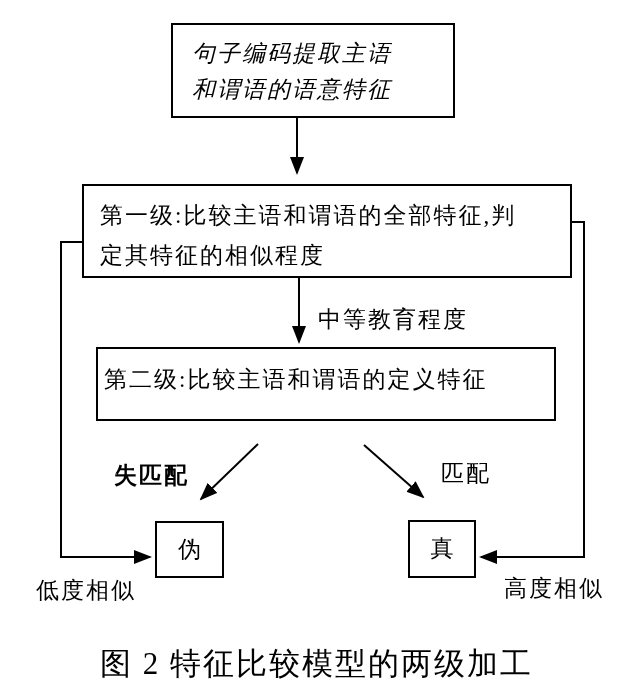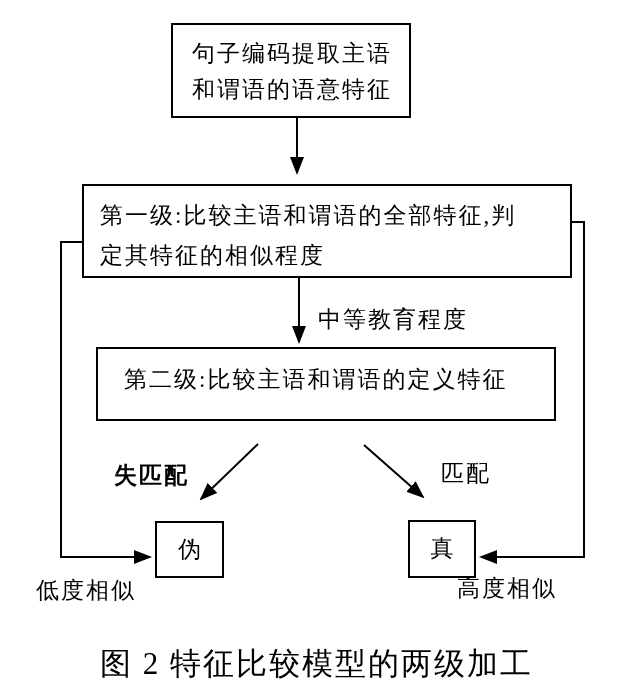--- a/index.html
+++ b/index.html
@@ -30,51 +30,52 @@
     background: #ffffff;
     font-size: 23px;
     letter-spacing: 2px;
     line-height: 40px;
   }
   .box .line {
     display: block;
     white-space: nowrap;
   }
   #box-encode {
-    left: 171px; top: 23px; width: 240px; height: 95px;
+    left: 171px; top: 23px; width: 284px; height: 95px;
     padding: 11px 0 0 19px;
     line-height: 36px;
+    font-style: italic;
   }
   #box-level1 {
     left: 82px; top: 184px; width: 490px; height: 94px;
     padding: 10px 0 0 16px;
   }
   #box-level2 {
     left: 96px; top: 347px; width: 460px; height: 74px;
-    padding: 11px 0 0 26px;
+    padding: 11px 0 0 6px;
   }
   .terminal-box {
     display: flex;
     align-items: center;
     justify-content: center;
     letter-spacing: 0;
   }
   #box-false { left: 155px; top: 521px; width: 69px; height: 57px; }
   #box-true  { left: 408px; top: 520px; width: 68px; height: 58px; }
   .edge-label {
     position: absolute;
     font-size: 23px;
     letter-spacing: 2px;
     white-space: nowrap;
   }
   #label-medium   { left: 318px; top: 304px; }
   #label-mismatch { left: 114px; top: 460px; font-weight: bold; }
   #label-match    { left: 441px; top: 458px; }
   #label-low      { left: 36px;  top: 575px; }
-  #label-high     { left: 457px; top: 573px; }
+  #label-high     { left: 504px; top: 573px; }
   #caption {
     position: absolute;
     left: 0;
     right: 0;
     top: 643px;
     text-align: center;
     font-size: 31px;
     letter-spacing: 2px;
   }
 </style>

